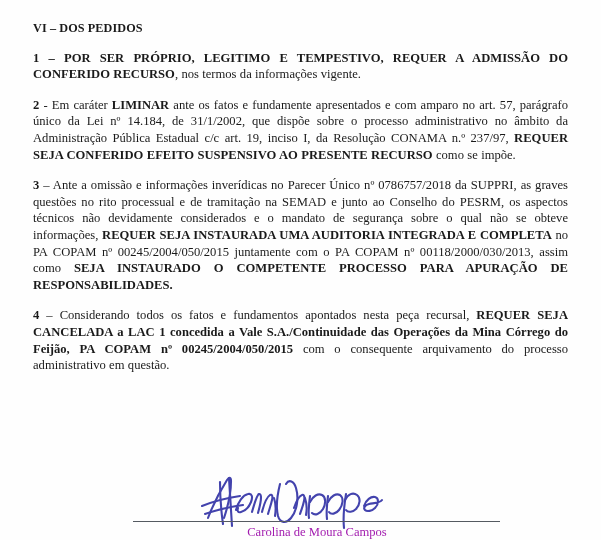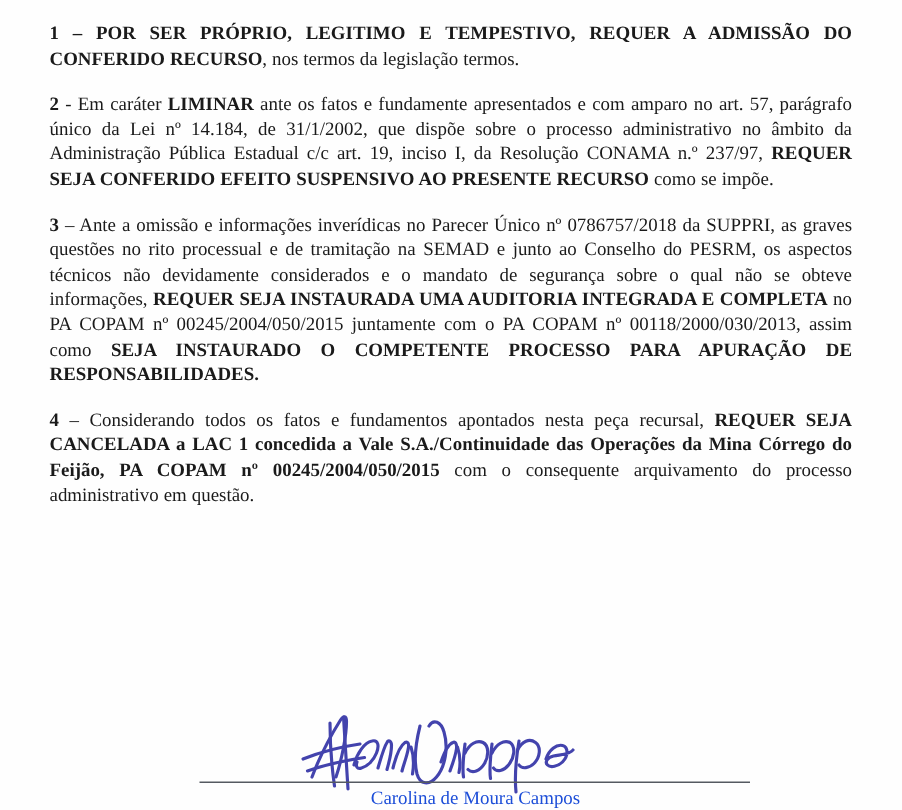--- a/index.html
+++ b/index.html
@@ -84,39 +84,40 @@
     pointer-events: none;
   }
   .sig-name {
     position: absolute;
     left: 0;
     top: 58px;
     width: 601px;
     text-align: center;
     font-size: 12.6px;
     line-height: 16px;
-    color: #1d4ed8;
+    color: #a21caf;
     padding-left: 33px;
     box-sizing: border-box;
   }
   .clipped {
     overflow: hidden;
     height: 16px;
   }
 </style>
 </head>
 <body>
 
 <div class="page">
 
   <div class="content">
 
+    <h1 class="section-heading">VI – DOS PEDIDOS</h1>
 
     <p class="para">
-      <span class="num">1</span><span class="num"> – </span><span class="b">POR SER PRÓPRIO, LEGITIMO E TEMPESTIVO, REQUER A ADMISSÃO DO CONFERIDO RECURSO</span><span>, nos termos da legislação termos.</span>
+      <span class="num">1</span><span class="num"> – </span><span class="b">POR SER PRÓPRIO, LEGITIMO E TEMPESTIVO, REQUER A ADMISSÃO DO CONFERIDO RECURSO</span><span>, nos termos da informações vigente.</span>
     </p>
 
     <p class="para">
       <span class="num">2</span><span> - </span><span>Em caráter </span><span class="b">LIMINAR</span><span> ante os fatos e fundamente apresentados e com amparo no art. 57, parágrafo único da Lei nº 14.184, de 31/1/2002, que dispõe sobre o processo administrativo no âmbito da Administração Pública Estadual c/c art. 19, inciso I, da Resolução CONAMA n.º 237/97, </span><span class="b">REQUER SEJA CONFERIDO EFEITO SUSPENSIVO AO PRESENTE RECURSO</span><span> como se impõe.</span>
     </p>
 
     <p class="para">
       <span class="num">3</span><span> – </span><span>Ante a omissão e informações inverídicas no Parecer Único nº 0786757/2018 da SUPPRI, as graves questões no rito processual e de tramitação na SEMAD e junto ao Conselho do PESRM, os aspectos técnicos não devidamente considerados e o mandato de segurança sobre o qual não se obteve informações, </span><span class="b">REQUER SEJA INSTAURADA UMA AUDITORIA INTEGRADA E COMPLETA</span><span> no PA COPAM nº 00245/2004/050/2015 juntamente com o PA COPAM nº 00118/2000/030/2013, assim como </span><span class="b">SEJA INSTAURADO O COMPETENTE PROCESSO PARA APURAÇÃO DE RESPONSABILIDADES.</span><span></span>
     </p>
 

